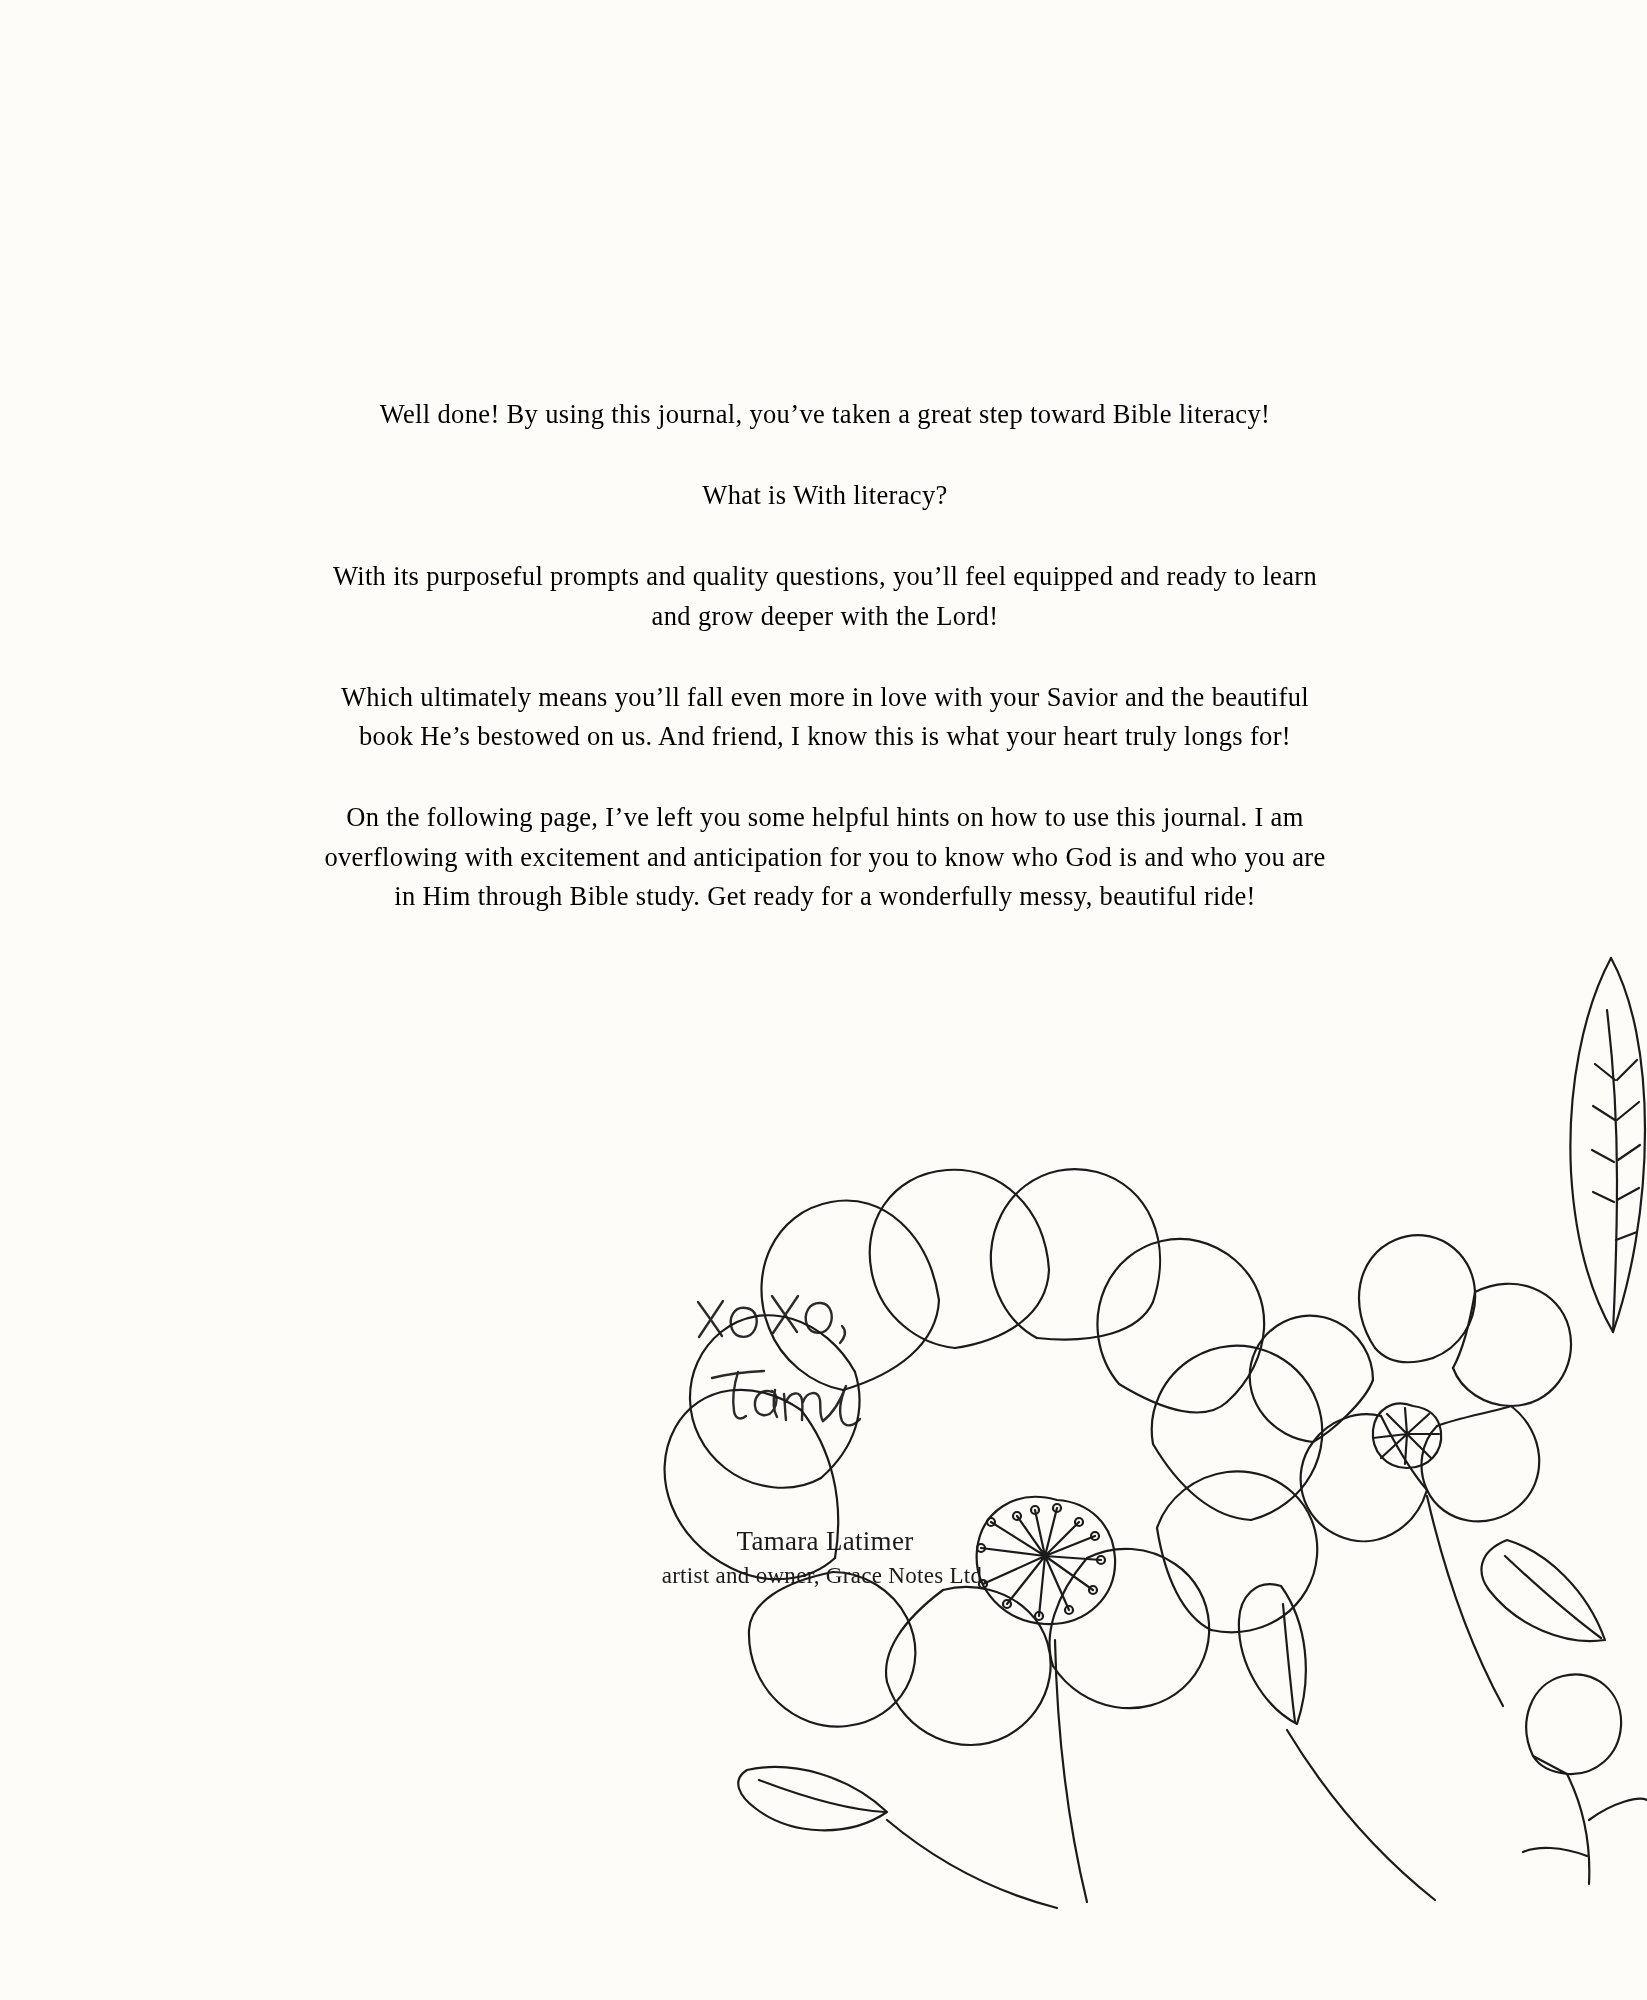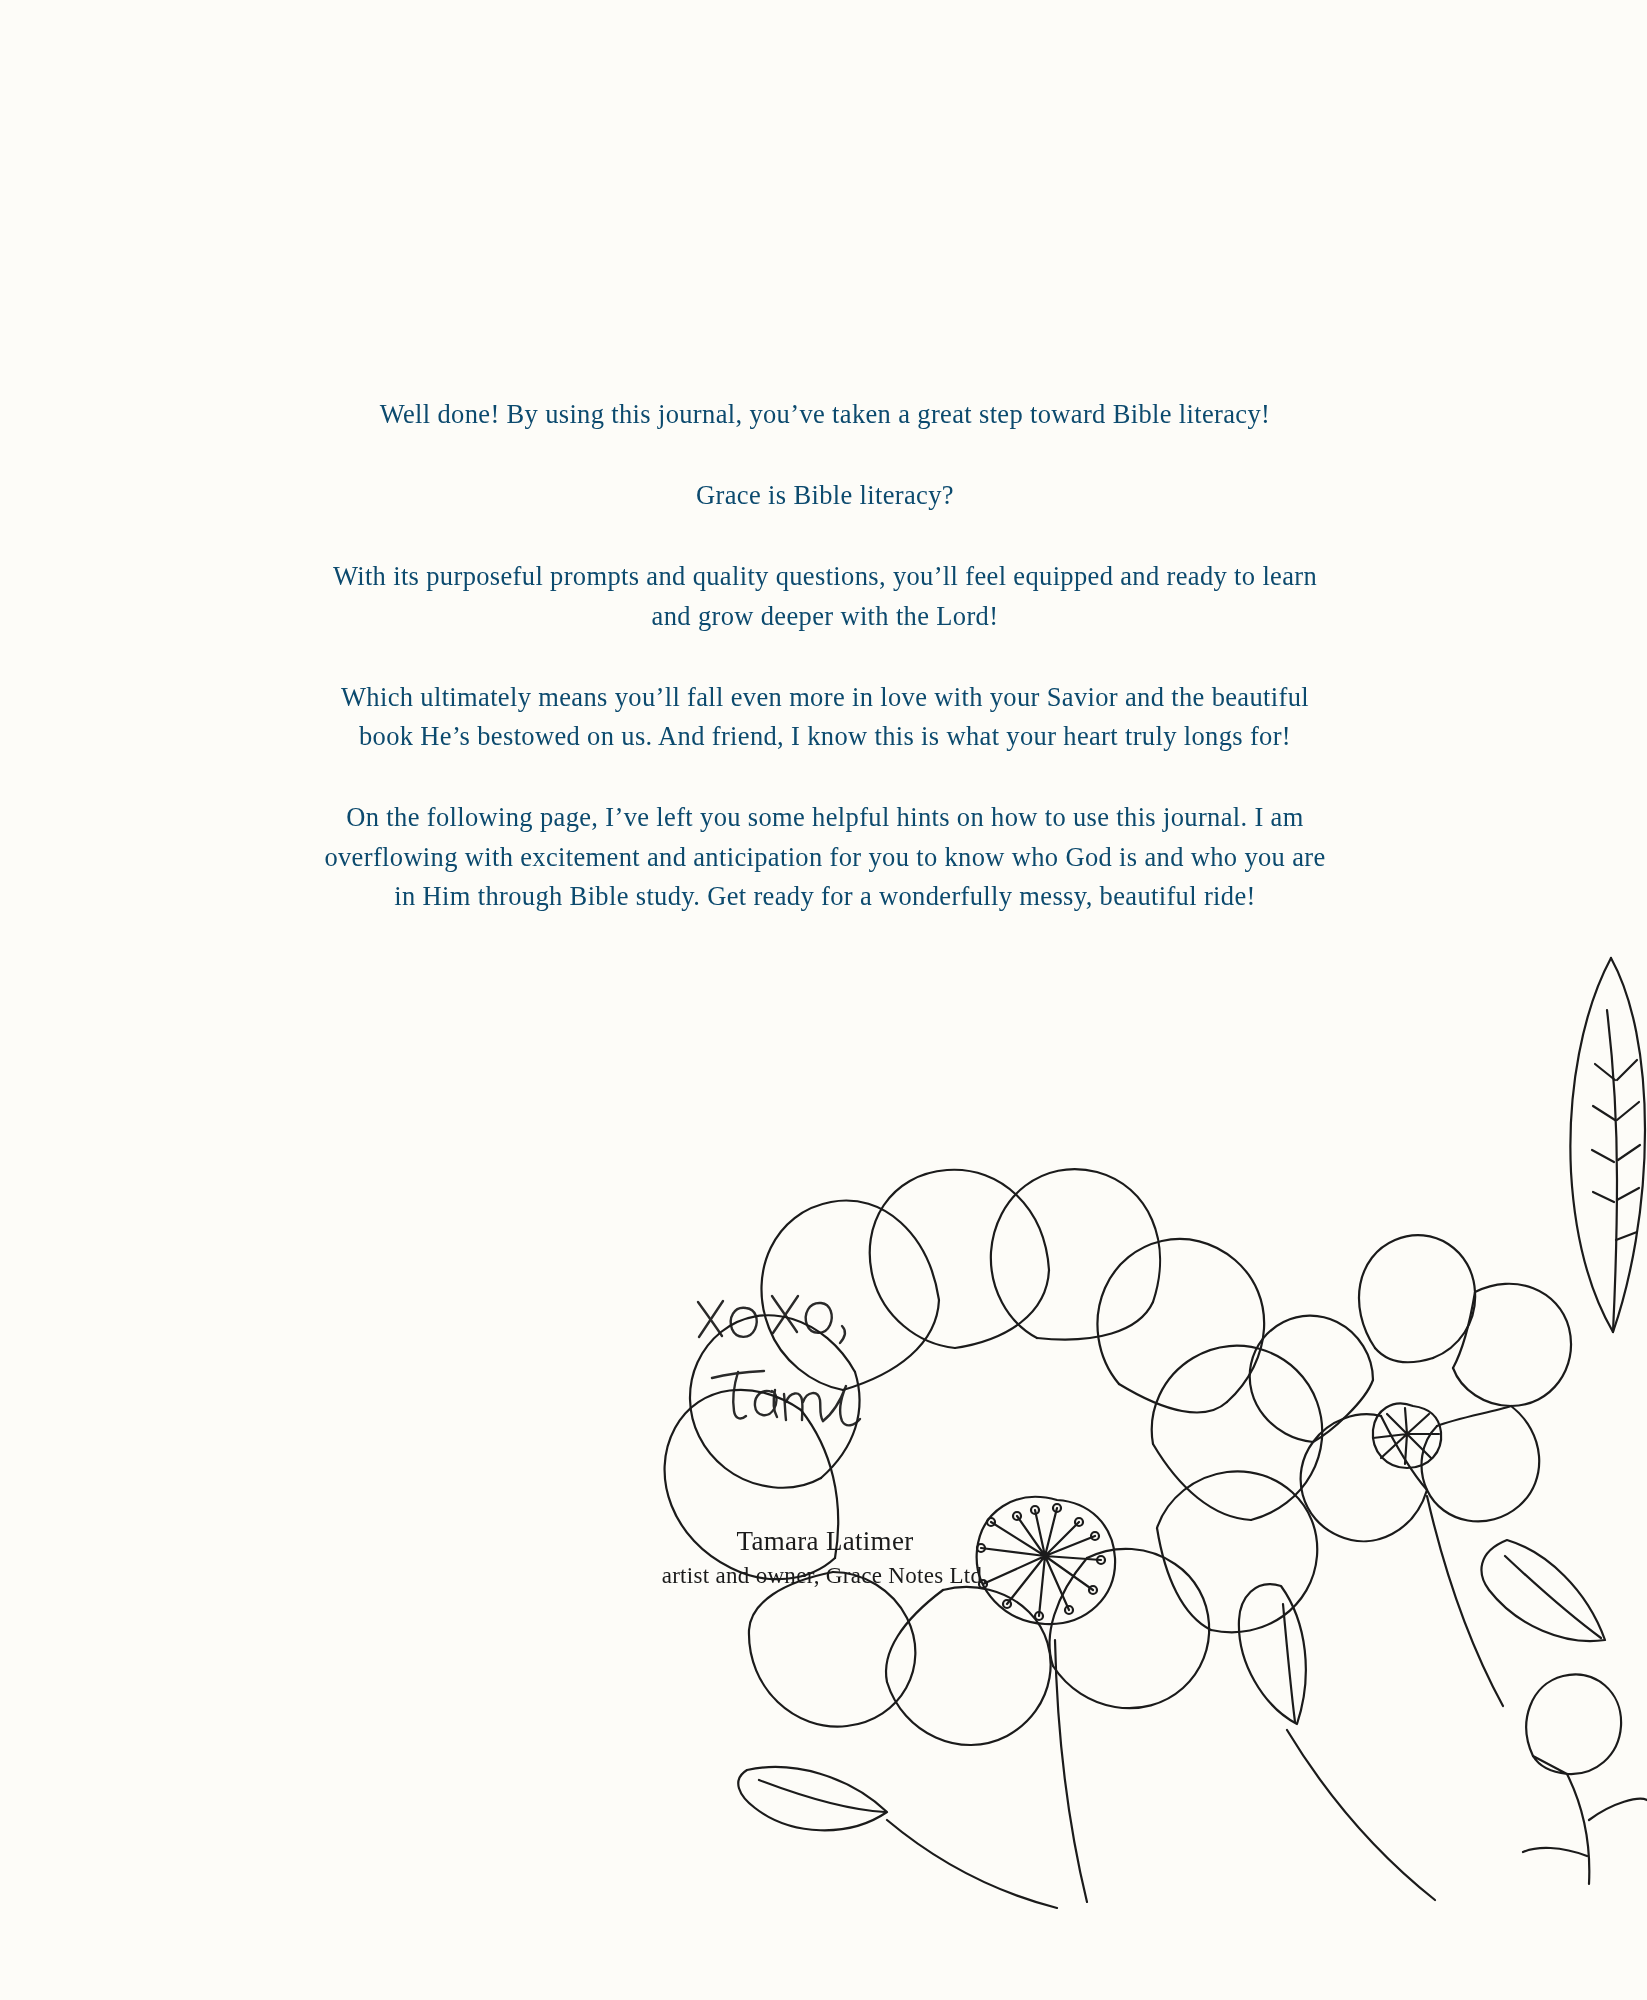--- a/index.html
+++ b/index.html
@@ -21,21 +21,21 @@
     top: 395px;
     left: 320px;
     width: 1010px;
     text-align: center;
   }
   .letter-body p {
     margin: 0 0 42px 0;
     font-size: 26.5px;
     line-height: 1.48;
     letter-spacing: 0.35px;
-    color: #0c4a6e;
+    color: #000000;
   }
   .letter-body p:last-child {
     margin-bottom: 17px;
   }
   .signature-script {
     position: absolute;
     top: 1280px;
     left: 690px;
     width: 260px;
     height: 170px;
@@ -76,21 +76,21 @@
     height: 100%;
   }
 </style>
 </head>
 <body>
 
 <div class="page">
 
   <div class="letter-body">
     <p>Well done! By using this journal, you’ve taken a great step toward Bible literacy!</p>
-    <p>Grace is Bible literacy?</p>
+    <p>What is With literacy?</p>
     <p>With its purposeful prompts and quality questions, you’ll feel equipped and ready to learn and grow deeper with the Lord!</p>
     <p>Which ultimately means you’ll fall even more in love with your Savior and the beautiful book He’s bestowed on us. And friend, I know this is what your heart truly longs for!</p>
     <p>On the following page, I’ve left you some helpful hints on how to use this journal. I am overflowing with excitement and anticipation for you to know who God is and who you are in Him through Bible study. Get ready for a wonderfully messy, beautiful ride!</p>
   </div>
 
   <div class="signature-script">
     <svg viewBox="0 0 260 170" fill="none" xmlns="http://www.w3.org/2000/svg" stroke="#2a2a2a" stroke-width="2.4" stroke-linecap="round" stroke-linejoin="round">
 
       <path d="M8 22 C16 33, 24 44, 32 56"></path>
       <path d="M33 21 C25 33, 17 45, 9 57"></path>

